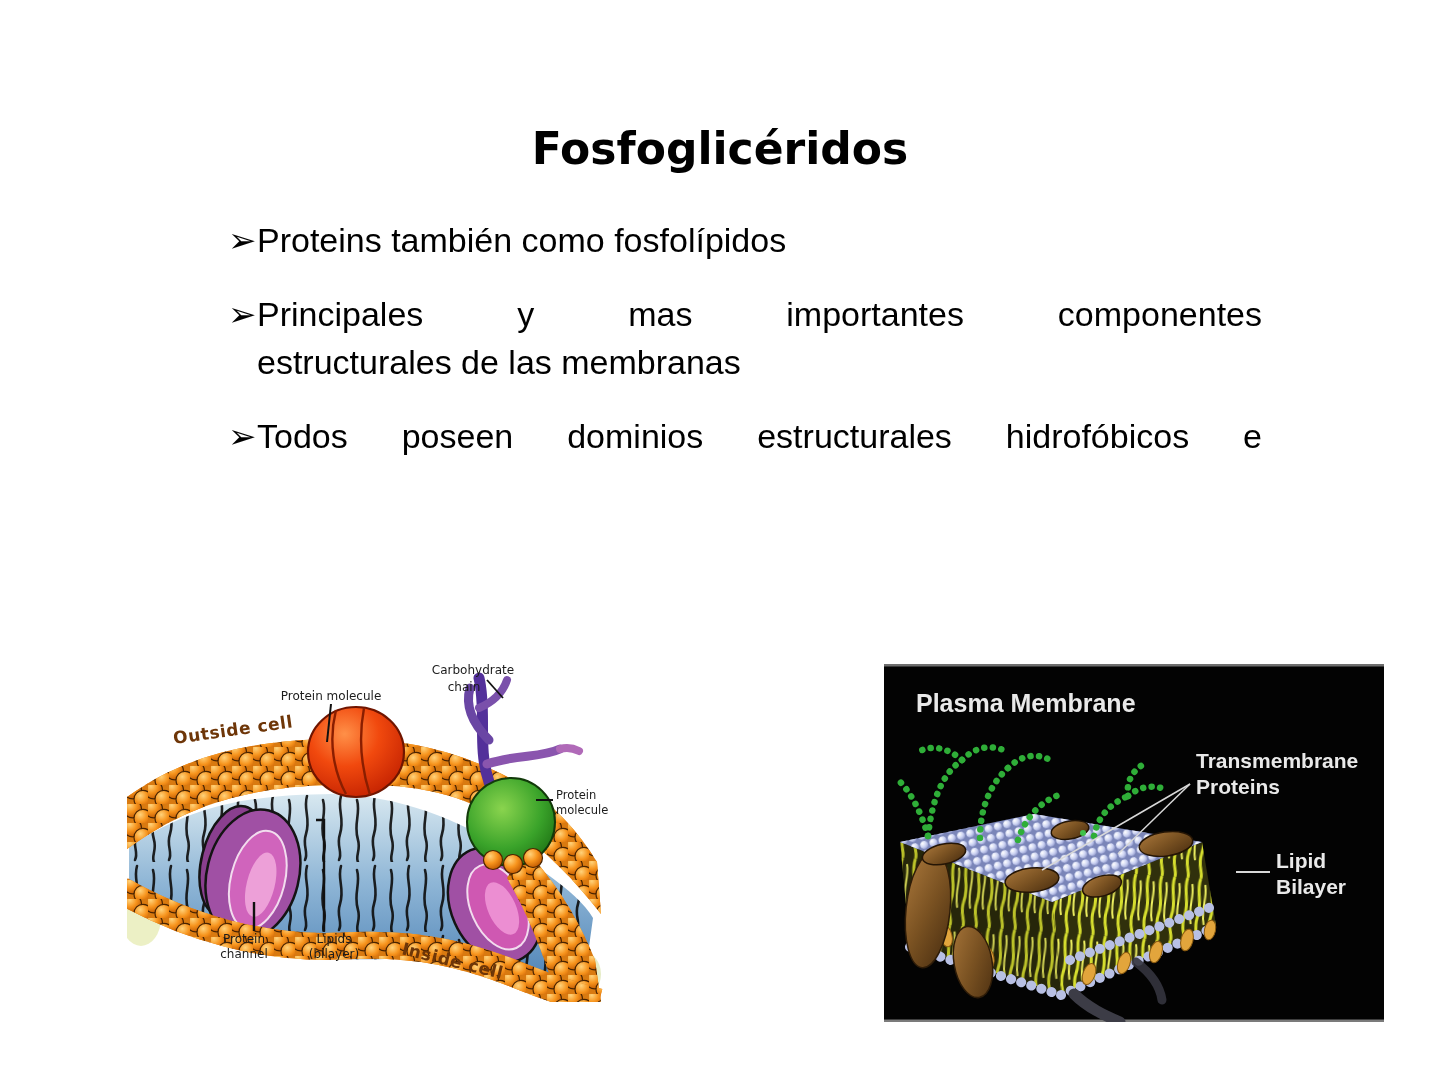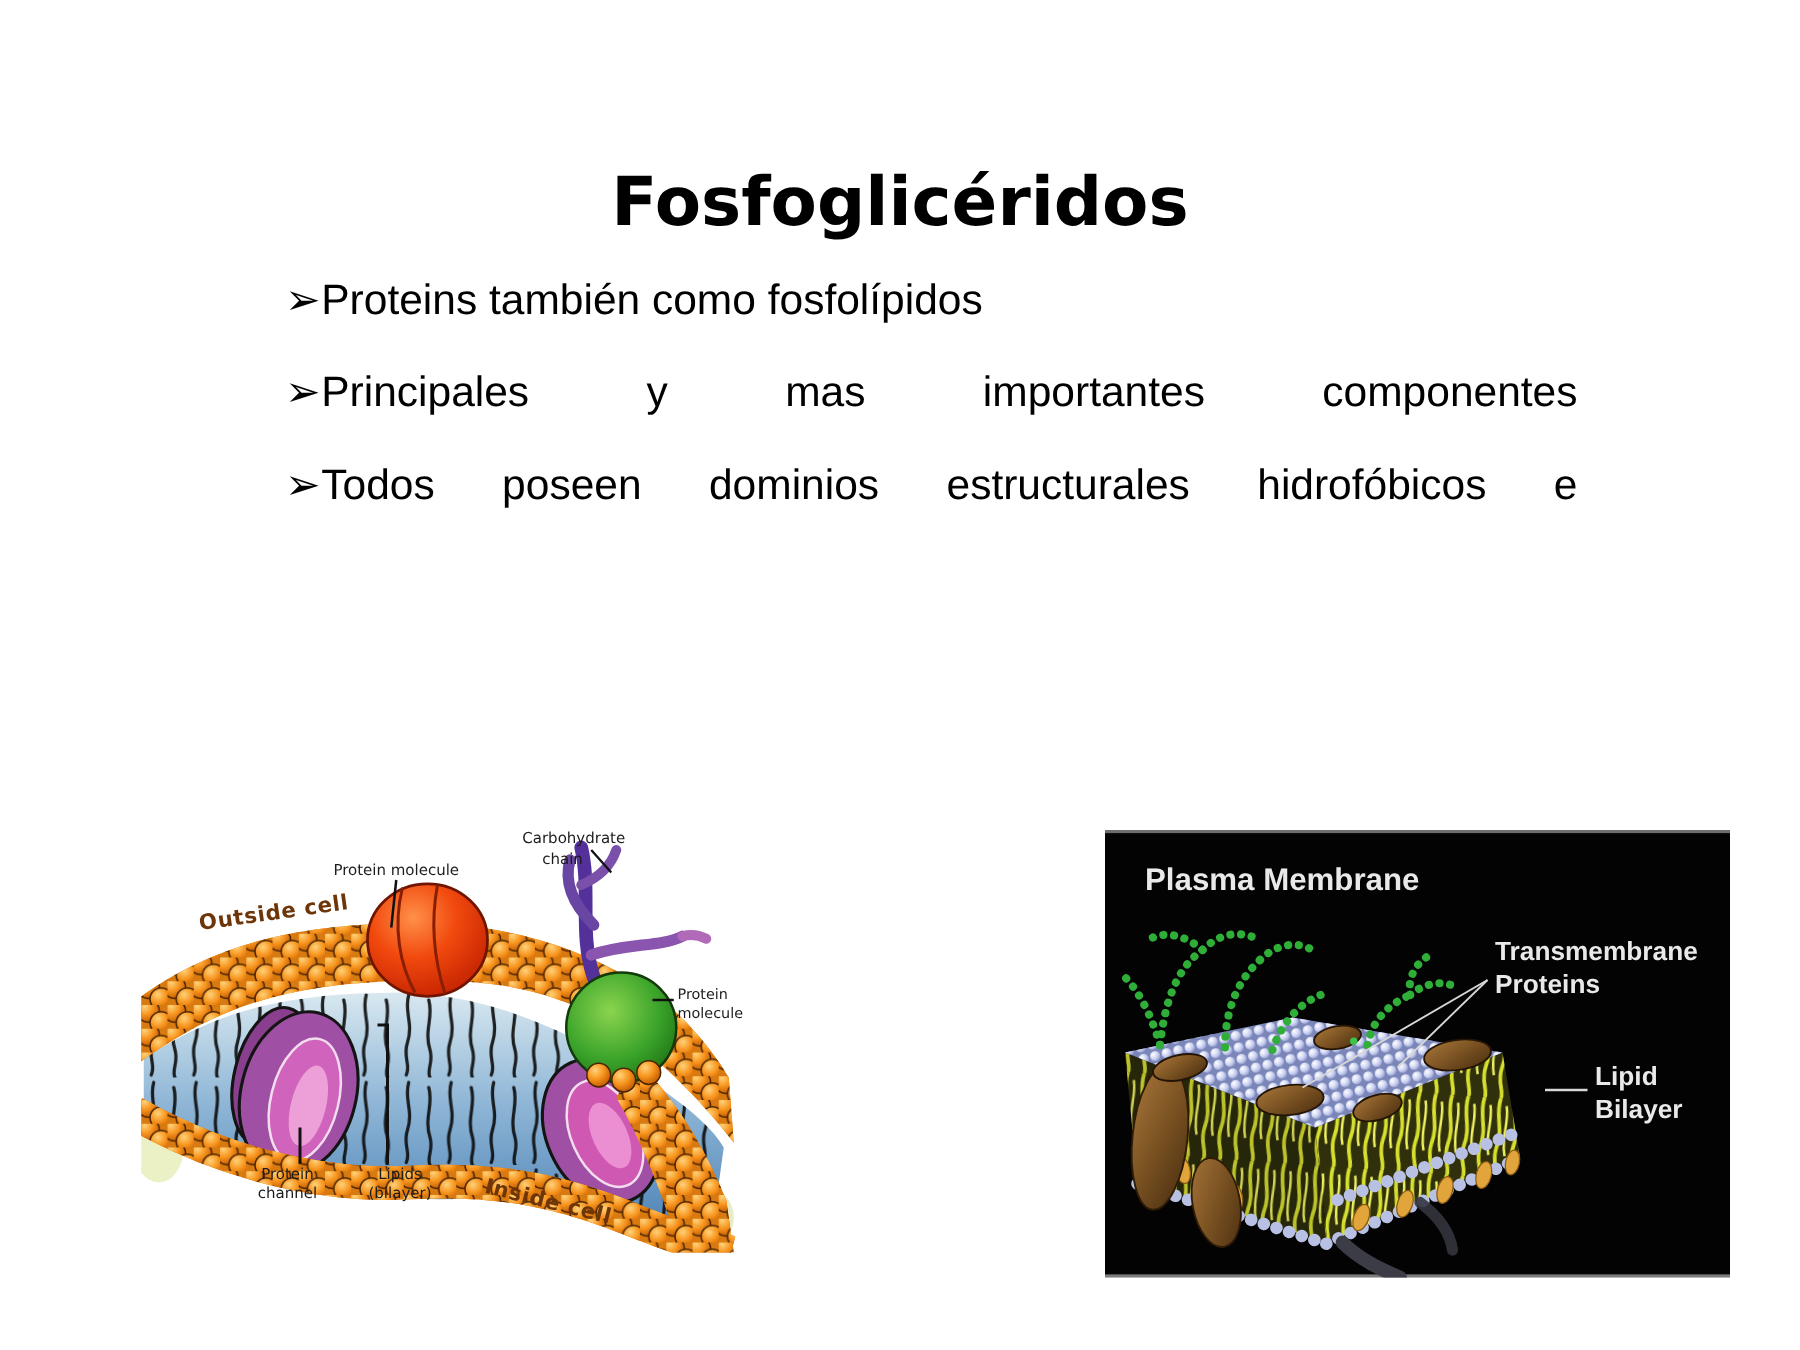--- a/index.html
+++ b/index.html
@@ -1,28 +1,28 @@
 <!DOCTYPE html>
 <html lang="es"><head>
 <meta charset="utf-8">
 <style>
   html,body{margin:0;padding:0;background:#ffffff;}
   .slide{position:relative;width:1440px;height:1080px;background:#ffffff;overflow:hidden;
          font-family:"Liberation Sans",sans-serif;color:#000;}
   .title{position:absolute;top:96px;left:0;width:1440px;text-align:center;
-         font-family:"DejaVu Sans",sans-serif;font-size:54px;line-height:1.1;
+         font-family:"DejaVu Sans",sans-serif;font-size:44px;line-height:1.1;
          letter-spacing:0px;color:#000;}
   .bullets{position:absolute;top:216px;left:230px;width:1032px;margin:0;padding:0;list-style:none;
            font-size:34px;line-height:48px;color:#000;}
   .bullets li{position:relative;padding-left:27px;margin:0 0 26px 0;}
   .marker{position:absolute;left:-2px;top:0;font-family:"DejaVu Sans",sans-serif;}
   .line{display:block;}
   .line.j{text-align:justify;text-align-last:justify;margin-top:24px;}
   figure{margin:0;padding:0;}
-  .fig-left{position:absolute;left:113px;top:652px;width:482px;height:350px;}
+  .fig-left{position:absolute;left:127px;top:652px;width:482px;height:350px;}
   .fig-right{position:absolute;left:856px;top:664px;width:500px;height:358px;padding-left:28px;}
   .dlabel{font-family:"DejaVu Sans",sans-serif;font-size:12px;fill:#1c1c1c;}
   .dlabel-s{font-family:"DejaVu Sans",sans-serif;font-size:11.5px;fill:#1c1c1c;}
   .dlabel-b{font-family:"DejaVu Sans",sans-serif;font-size:17px;font-weight:bold;fill:#6e3608;letter-spacing:.6px;}
   .plabel{font-family:"Liberation Sans",sans-serif;font-weight:bold;fill:#e9e9e9;}
   .pm-title{font-size:25px;}
   .pm-small{font-size:21px;}
 </style>
 </head>
 <body>
@@ -32,20 +32,21 @@
   <h1 class="title">Fosfoglicéridos</h1>
 
   <ul class="bullets">
     <li>
       <span class="marker">➢</span>
       <span class="line">Proteins también como fosfolípidos</span>
     </li>
     <li>
       <span class="marker">➢</span>
       <span class="line j">Principales y mas importantes componentes</span>
+      <span class="line">estructurales de las membranas</span>
     </li>
     <li>
       <span class="marker">➢</span>
       <span class="line j">Todos poseen dominios estructurales hidrofóbicos e</span>
     </li>
   </ul>
 
   <figure class="fig-left">
     <svg viewBox="0 0 482 350" width="482" height="350">
       <defs>

